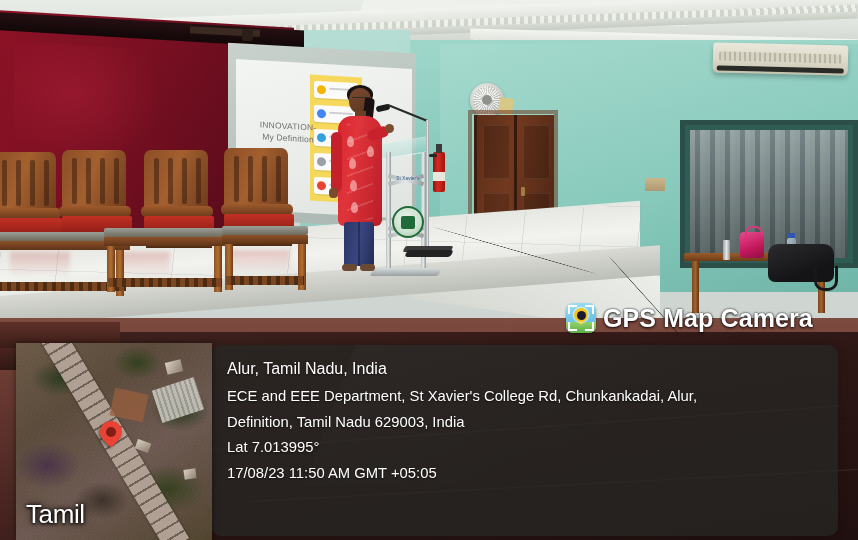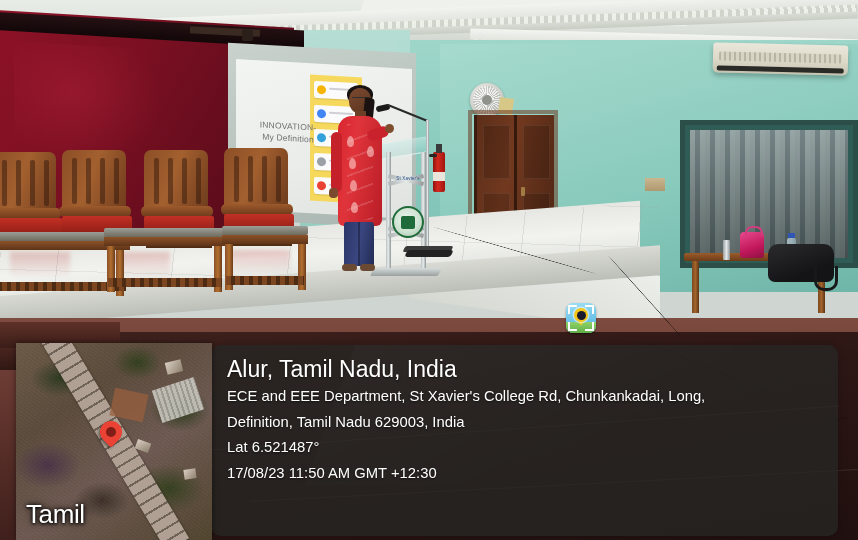--- a/index.html
+++ b/index.html
@@ -253,21 +253,21 @@
   .wm-logo .bk.bl{left:2px;bottom:2px;border-right:none;border-top:none;}
   .wm-logo .bk.br{right:2px;bottom:2px;border-left:none;border-top:none;}
   .wm-title{color:#fff;font-size:25px;font-weight:bold;letter-spacing:.1px;
     text-shadow:0 1px 3px rgba(0,0,0,.85),0 0 2px rgba(0,0,0,.8);}
 
   
   .info{position:absolute;left:211px;top:345px;width:627px;height:191px;z-index:5;
     background:rgba(38,38,36,.78);border-radius:10px;
     box-shadow:0 0 10px rgba(0,0,0,.25);}
   .info .pad{padding:9px 0 0 16px;}
-  .info-title{color:#fff;font-size:23px;line-height:30px;font-weight:400;
+  .info-title{color:#fff;font-size:16px;line-height:30px;font-weight:400;
     text-shadow:0 1px 2px rgba(0,0,0,.6);}
   .info-line{color:#fff;font-size:14.8px;line-height:25.5px;font-weight:400;
     text-shadow:0 1px 2px rgba(0,0,0,.6);white-space:nowrap;}
 
   
   .map{position:absolute;left:16px;top:343px;width:196px;height:197px;z-index:7;
     overflow:hidden;background:#4e4132;box-shadow:0 0 6px rgba(0,0,0,.5);}
   .map .sat{position:absolute;inset:0;
     background:
       radial-gradient(ellipse 40px 26px at 22% 18%,#2f3b22 0%,rgba(0,0,0,0) 70%),
@@ -532,29 +532,30 @@
   <div class="wm-header">
     <div class="wm-logo">
       <div class="land"></div>
       <div class="tip"></div>
       <div class="pin"></div>
       <div class="bk tl"></div>
       <div class="bk tr"></div>
       <div class="bk bl"></div>
       <div class="bk br"></div>
     </div>
+    <div class="wm-title">GPS Map Camera</div>
   </div>
 
   <div class="info">
     <div class="pad">
       <div class="info-title">Alur, Tamil Nadu, India</div>
-      <div class="info-line">ECE and EEE Department, St Xavier's College Rd, Chunkankadai, Long,</div>
+      <div class="info-line">ECE and EEE Department, St Xavier's College Rd, Chunkankadai, Alur,</div>
       <div class="info-line">Definition, Tamil Nadu 629003, India</div>
-      <div class="info-line">Lat 6.521487°</div>
-      <div class="info-line">17/08/23 11:50 AM GMT +12:30</div>
+      <div class="info-line">Lat 7.013995°</div>
+      <div class="info-line">17/08/23 11:50 AM GMT +05:05</div>
     </div>
   </div>
 
   <div class="map">
     <div class="sat"></div>
     <div class="grain"></div>
     <div class="roofrow"></div>
     <div class="patch"></div>
     <div class="yard"></div>
     <div class="bldg" style="left:150px;top:18px;width:16px;height:12px;transform:rotate(-14deg)"></div>

